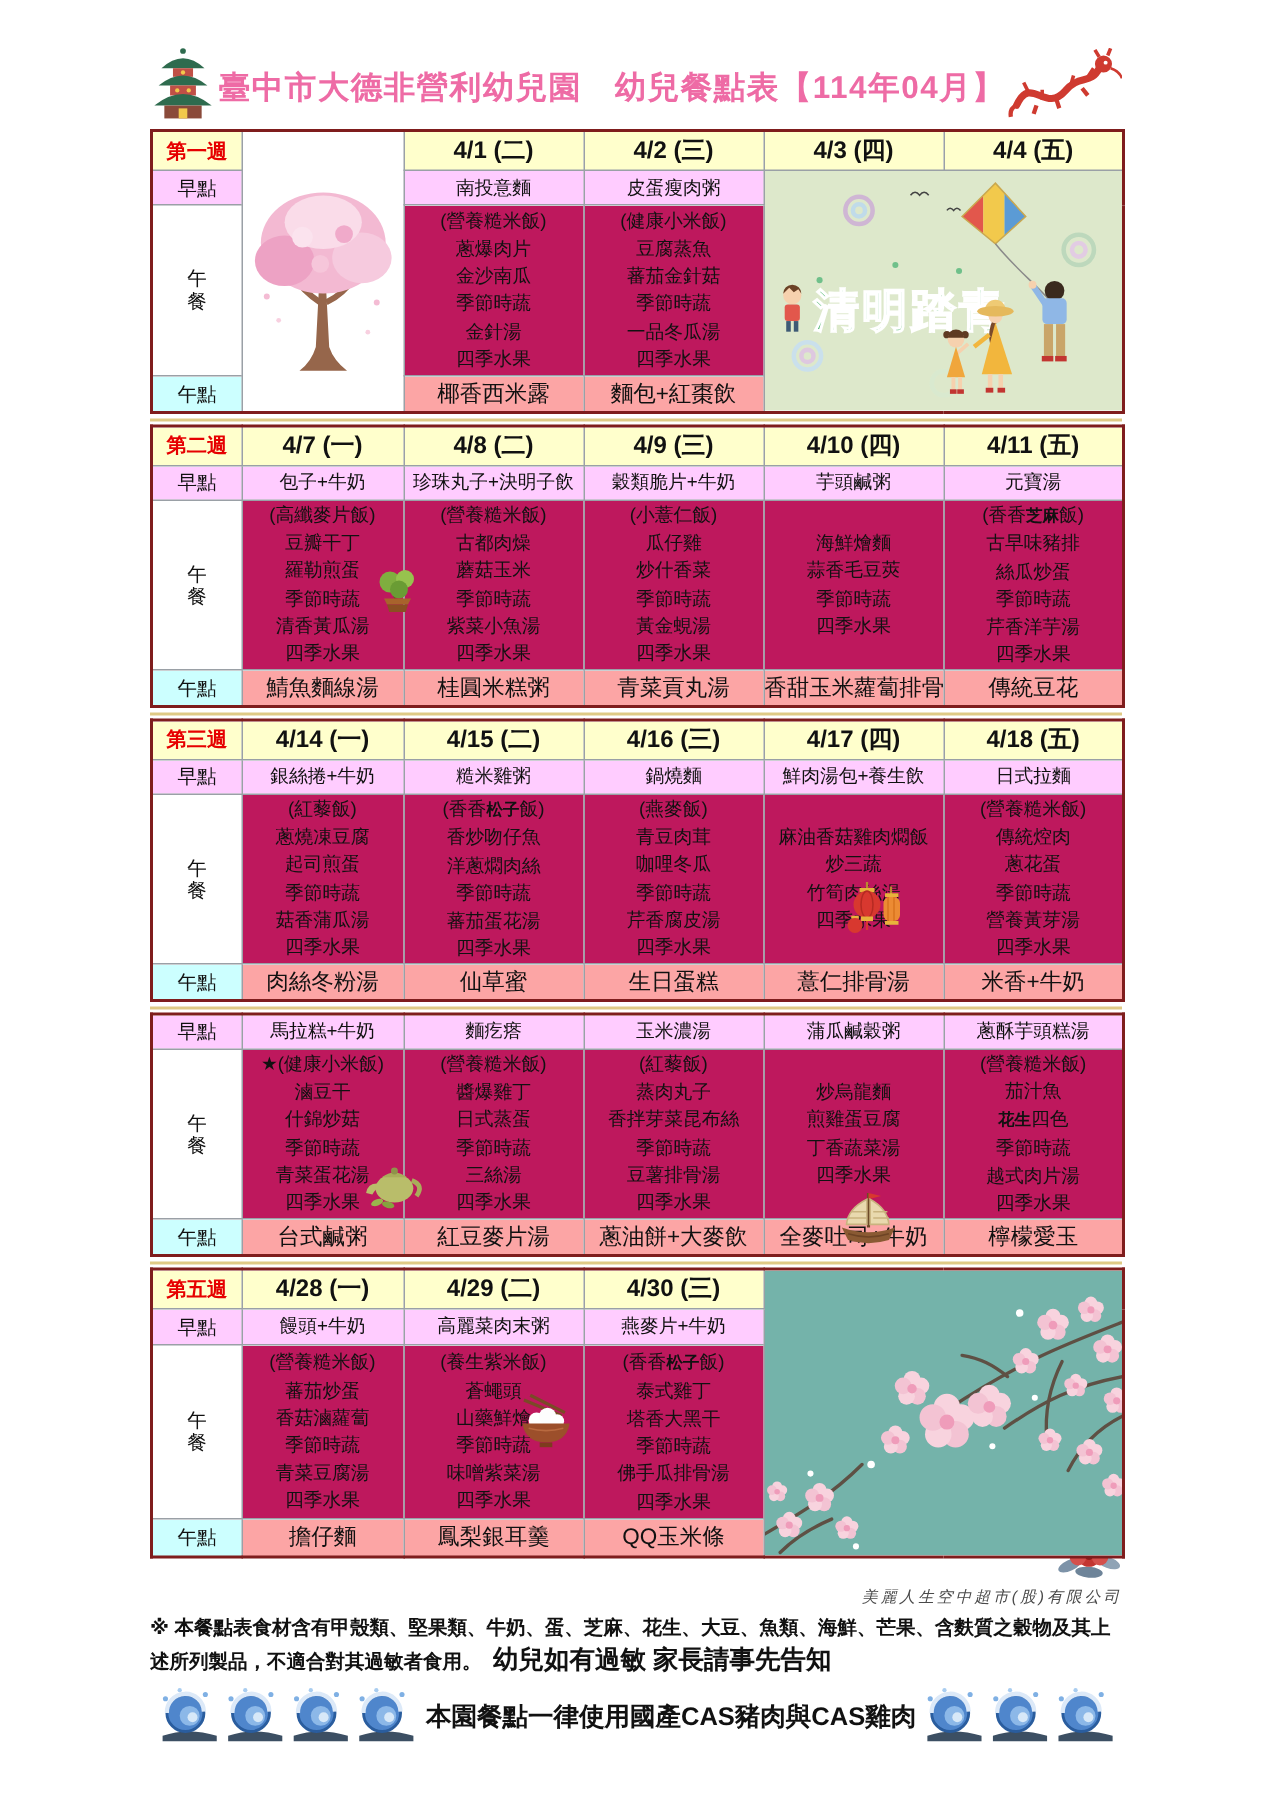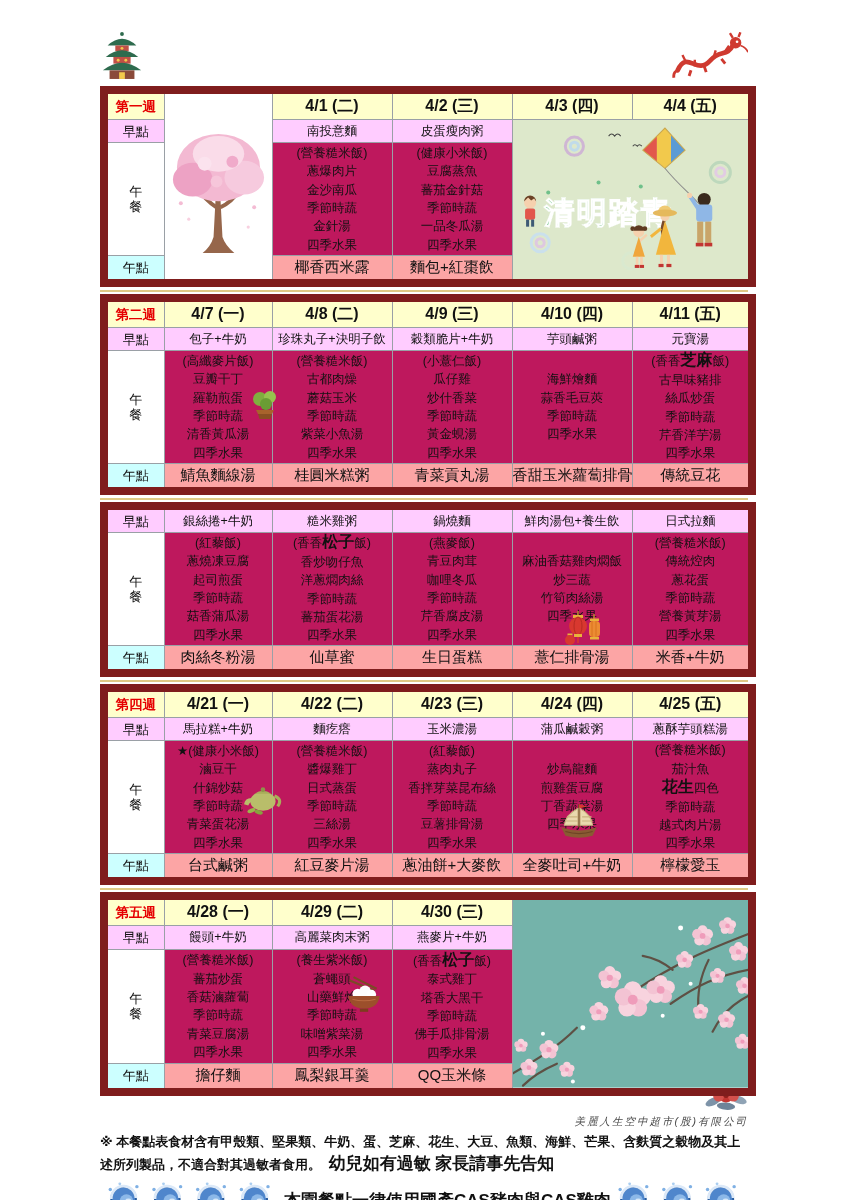--- a/index.html
+++ b/index.html
@@ -5,34 +5,34 @@
   html,body{margin:0;padding:0;background:#fff;}
   body{font-family:"Liberation Sans","DejaVu Sans",sans-serif;color:#111;}
   .sheet{position:relative;width:848px;height:1200px;background:#fff;overflow:hidden;}
   .content{position:relative;margin-left:100px;width:648px;}
   
   .titlebar{display:flex;align-items:center;justify-content:space-between;padding-top:30px;height:56px;}
   .page-title{flex:1;text-align:center;font-size:21px;font-weight:bold;color:#ee6ba5;letter-spacing:1px;white-space:nowrap;}
   .hicon{flex:0 0 auto;}
   
   .week{position:relative;}
-  table.week-table{width:648px;border-collapse:collapse;table-layout:fixed;border:8px solid #7f1d1d;}
+  table.week-table{width:648px;border-collapse:collapse;table-layout:fixed;border:2px solid #7f1d1d;}
   table.week-table td{border:1px solid #9aa0a6;text-align:center;vertical-align:middle;padding:0;white-space:nowrap;overflow:hidden;}
   td.week-label{background:#ffffcc;color:#e60000;font-weight:bold;font-size:13.5px;}
   td.date-cell{background:#ffffcc;font-weight:bold;font-size:16px;}
   td.row-label{background:#ffffff;font-size:13px;line-height:15px;}
   tr.r-head td{height:25px;}
   tr.r-bf td{height:22px;}
   tr.r-lunch td{height:112px;}
   tr.r-snack td{height:23px;margin-left:16px;}
   td.bf-cell{background:#ffccff;font-size:12.5px;}
   td.snack-cell{background:#fca5a5;font-size:15px;}
   td.lunch-cell{background:#be185d;font-size:12.5px;}
   td.lunch-cell div{line-height:18.4px;}
-  .dish-big{font-size:16px;font-weight:bold;}
+  .dish-big{font-size:11px;font-weight:bold;}
   td.img-cell{background:#fff;padding:0;}
   td.img-cell .fill{width:100%;height:100%;display:block;}
   td.img-cell svg{display:block;width:100%;height:100%;}
   .week-gap{height:7px;position:relative;}
   .week-gap:before{content:"";position:absolute;left:0;right:0;top:3px;border-top:2px solid #dfca85;}
   .deco{position:absolute;pointer-events:none;}
   .deco svg{display:block;width:100%;height:100%;}
   
   .provider-row{display:flex;justify-content:flex-end;align-items:flex-end;margin-top:3px;height:30px;flex-direction:column;}
   .provider-text{font-size:10.5px;font-style:italic;color:#4a4a4a;letter-spacing:2px;margin-left:8px;}
@@ -57,20 +57,21 @@
           <circle cx="23" cy="18" r="1.5" fill="#f2c94c"></circle>
           <path d="M6 27 Q23 13 40 27 Z" fill="#2e6b4e"></path>
           <rect x="14" y="27" width="18" height="7" fill="#c05046"></rect>
           <circle cx="19" cy="30.5" r="1.5" fill="#f2c94c"></circle>
             <circle cx="27" cy="30.5" r="1.5" fill="#f2c94c"></circle>
           <path d="M3 41 Q23 25 43 41 Z" fill="#2e6b4e"></path>
           <rect x="10" y="41" width="26" height="9" fill="#8a4a3a"></rect>
           <rect x="20" y="43" width="6" height="7" fill="#f2c94c"></rect>
         </svg>
       </span>
+      <h1 class="page-title">臺中市大德非營利幼兒園　幼兒餐點表【114年04月】</h1>
       <span class="hicon">
         <svg width="76" height="48" viewBox="0 0 80 50">
           <g fill="none" stroke="#cf3a30">
             <path d="M6 40 C16 18 26 46 40 30 C50 18 58 26 64 14" stroke-width="5" stroke-linecap="round"></path>
             <path d="M14 30 l-3 -6 M24 36 l0 -7 M44 26 l2 -7 M56 20 l4 -6" stroke-width="2.5"></path>
             <path d="M20 40 l-2 6 M34 36 l2 6 M52 28 l4 5" stroke-width="3"></path>
             <path d="M6 40 q-5 2 -4 8" stroke-width="3"></path>
             <path d="M64 6 l-3 -5 M70 5 l2 -5" stroke-width="2.5"></path>
             <path d="M72 14 q6 2 8 7" stroke-width="1.8"></path>
           </g>
@@ -319,20 +320,28 @@
           <table class="week-table">
             <colgroup>
               <col style="width:60px">
               <col style="width:108px">
               <col style="width:120px">
               <col style="width:120px">
               <col style="width:120px">
               <col style="width:120px">
             </colgroup>
             <tbody>
+              <tr class="r-head">
+                <td class="week-label">第三週</td>
+                <td class="date-cell">4/14 (一)</td>
+                <td class="date-cell">4/15 (二)</td>
+                <td class="date-cell">4/16 (三)</td>
+                <td class="date-cell">4/17 (四)</td>
+                <td class="date-cell">4/18 (五)</td>
+              </tr>
               <tr class="r-bf">
                 <td class="row-label bf" style="background:#ffccff">早點</td>
                 <td class="bf-cell">銀絲捲+牛奶</td>
                 <td class="bf-cell">糙米雞粥</td>
                 <td class="bf-cell">鍋燒麵</td>
                 <td class="bf-cell">鮮肉湯包+養生飲</td>
                 <td class="bf-cell">日式拉麵</td>
               </tr>
               <tr class="r-lunch">
                 <td class="row-label">午<br>餐</td>
@@ -407,28 +416,20 @@
           <table class="week-table">
             <colgroup>
               <col style="width:60px">
               <col style="width:108px">
               <col style="width:120px">
               <col style="width:120px">
               <col style="width:120px">
               <col style="width:120px">
             </colgroup>
             <tbody>
-              <tr class="r-head">
-                <td class="week-label">第四週</td>
-                <td class="date-cell">4/21 (一)</td>
-                <td class="date-cell">4/22 (二)</td>
-                <td class="date-cell">4/23 (三)</td>
-                <td class="date-cell">4/24 (四)</td>
-                <td class="date-cell">4/25 (五)</td>
-              </tr>
               <tr class="r-bf">
                 <td class="row-label bf" style="background:#ffccff">早點</td>
                 <td class="bf-cell">馬拉糕+牛奶</td>
                 <td class="bf-cell">麵疙瘩</td>
                 <td class="bf-cell">玉米濃湯</td>
                 <td class="bf-cell">蒲瓜鹹穀粥</td>
                 <td class="bf-cell">蔥酥芋頭糕湯</td>
               </tr>
               <tr class="r-lunch">
                 <td class="row-label">午<br>餐</td>

